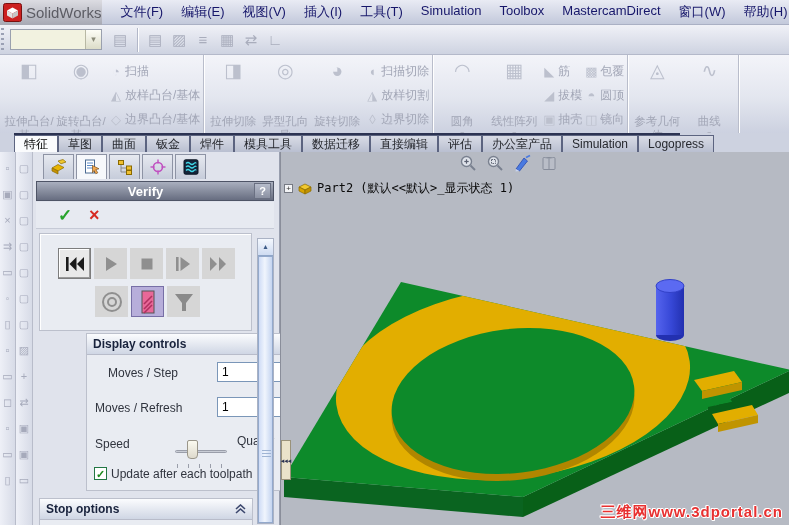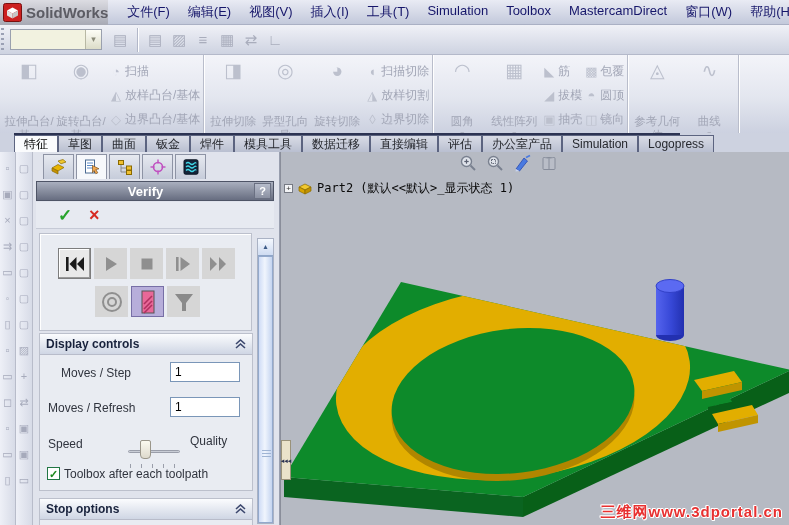--- a/index.html
+++ b/index.html
@@ -3,21 +3,21 @@
 <meta charset="utf-8">
 <style>
   html,body{margin:0;padding:0;background:#666;}
   *{box-sizing:border-box;font-family:"Liberation Sans",sans-serif;}
   #screen{position:relative;width:789px;height:525px;overflow:hidden;background:#cdd2e0;}
   
   #menubar{position:absolute;left:0;top:0;width:789px;height:25px;
     background:linear-gradient(#e9ebf4,#c3c9db);display:flex;align-items:center;border-bottom:1px solid #aab0c4;}
   #logo{display:flex;align-items:center;gap:4px;width:122px;height:25px;padding-left:3px;
     background:linear-gradient(#dcdce2,#a7a9b4);}
-  #logo-text{font-size:15px;font-weight:bold;color:#5c5c64;letter-spacing:0;}
+  #logo-text{font-size:15px;font-weight:normal;color:#5c5c64;letter-spacing:0;}
   .menu-item{font-size:13px;color:#16166a;padding:0 9px;white-space:nowrap;cursor:default;}
   #menu-items{display:flex;margin-left:10px;}
   
   #toolbar2{position:absolute;left:0;top:25px;width:789px;height:30px;
     background:linear-gradient(#f0f1f7,#ced3e1);display:flex;align-items:center;border-bottom:1px solid #b4b9ca;}
   .grip{width:7px;height:24px;margin-left:1px;background:repeating-linear-gradient(#9aa0b4 0 2px,transparent 2px 5px);width:3px;}
   #combo{width:92px;height:21px;margin-left:6px;background:#f2f2e0;border:1px solid #9aa0ae;display:flex;}
   #combo .cval{flex:1;font-size:11px;padding:3px;}
   #combo .carrow{width:16px;background:linear-gradient(#fdfdf6,#dcdcc8);border-left:1px solid #b8b8a4;
     color:#8a8a78;font-size:9px;text-align:center;line-height:19px;}
@@ -60,21 +60,21 @@
     border:1px solid #6a7082;color:#fff;font-weight:bold;font-size:11px;text-align:center;line-height:14px;}
   #pactions{position:absolute;left:3px;top:50px;width:238px;height:27px;background:#e7eaf1;border-bottom:1px solid #c6cad6;}
   #ok-btn{position:absolute;left:22px;top:3px;font-size:17px;font-weight:bold;color:#27a32b;}
   #cancel-btn{position:absolute;left:53px;top:3px;font-size:18px;font-weight:bold;color:#d62a22;}
   .gbox{position:absolute;background:#e9ecf2;border:1px solid #bcc0cc;box-shadow:inset 1px 1px 0 #fff;}
   #pgroup1{left:6px;top:81px;width:213px;height:98px;}
   .pbtn{position:absolute;width:33px;height:31px;background:#d6d6d6;display:flex;align-items:center;justify-content:center;}
   .pbtn.on{background:#e9e9e9;border:1px solid #7d7d7d;box-shadow:inset -1px -1px 0 #999,inset 1px 1px 0 #fff;}
   .pbtn.activeMode{background:#b7aeda;border:1px solid #776fa6;}
   #dcsec,#stopsec{position:absolute;left:6px;width:214px;background:#e9ecf2;border:1px solid #bcc0cc;}
-  #dcsec{top:181px;height:158px;}
+  #dcsec{top:181px;height:158px;margin-left:47px;}
   #stopsec{top:346px;height:30px;}
   .sechdr{height:21px;background:linear-gradient(#fbfcfe,#cfd6e4);border-bottom:1px solid #b8bcca;
     display:flex;align-items:center;padding:0 6px;}
   .sechdr .st{flex:1;font-size:12px;font-weight:bold;color:#18223c;}
   .lbl{position:absolute;font-size:12px;color:#30343e;}
   .pinput{position:absolute;width:70px;height:20px;border:1px solid #7a96b8;background:#fff;font-size:12px;padding:1px 4px;}
   #slider-groove{position:absolute;left:88px;top:116px;width:52px;height:3px;background:#c9cdd6;border:1px solid #9a9eaa;border-radius:2px;}
   #slider-thumb{position:absolute;left:100px;top:106px;width:11px;height:19px;background:linear-gradient(#fbfaf0,#dedacd);
     border:1px solid #9a968a;border-radius:2px 2px 4px 4px;}
   #slider-ticks{position:absolute;left:90px;top:130px;width:48px;height:4px;
@@ -420,21 +420,21 @@
       <span class="lbl" style="left:21px;top:32px;">Moves / Step</span>
       <input class="pinput" style="left: 130px; top: 28px;" value="1">
       <span class="lbl" style="left:8px;top:67px;">Moves / Refresh</span>
       <input class="pinput" style="left: 130px; top: 63px;" value="1">
       <span class="lbl" style="left:8px;top:103px;">Speed</span>
       <div id="slider-groove"></div>
       <div id="slider-thumb"></div>
       <div id="slider-ticks"></div>
       <span class="lbl" style="left:150px;top:100px;">Quality</span>
       <div id="chk">✓</div>
-      <span class="lbl" style="left:24px;top:133px;">Toolbox after each toolpath</span>
+      <span class="lbl" style="left:24px;top:133px;">Update after each toolpath</span>
     </div>
 
     <div id="stopsec">
       <div class="sechdr">
         <span class="st">Stop options</span>
         <svg width="11" height="10" viewBox="0 0 11 10">
           <polyline points="1,5 5.5,1 10,5" fill="none" stroke="#3c486e" stroke-width="1.6"></polyline>
           <polyline points="1,9 5.5,5 10,9" fill="none" stroke="#3c486e" stroke-width="1.6"></polyline>
         </svg>
       </div>

